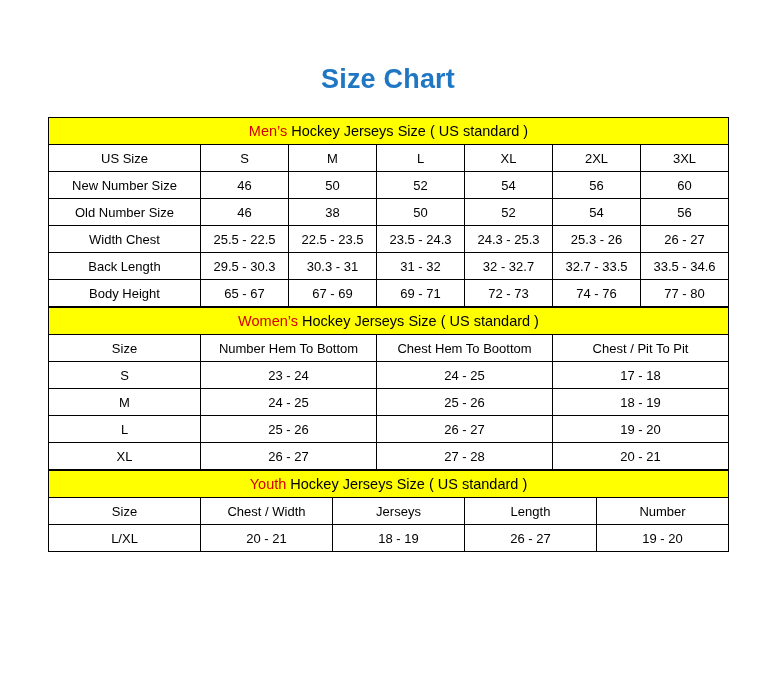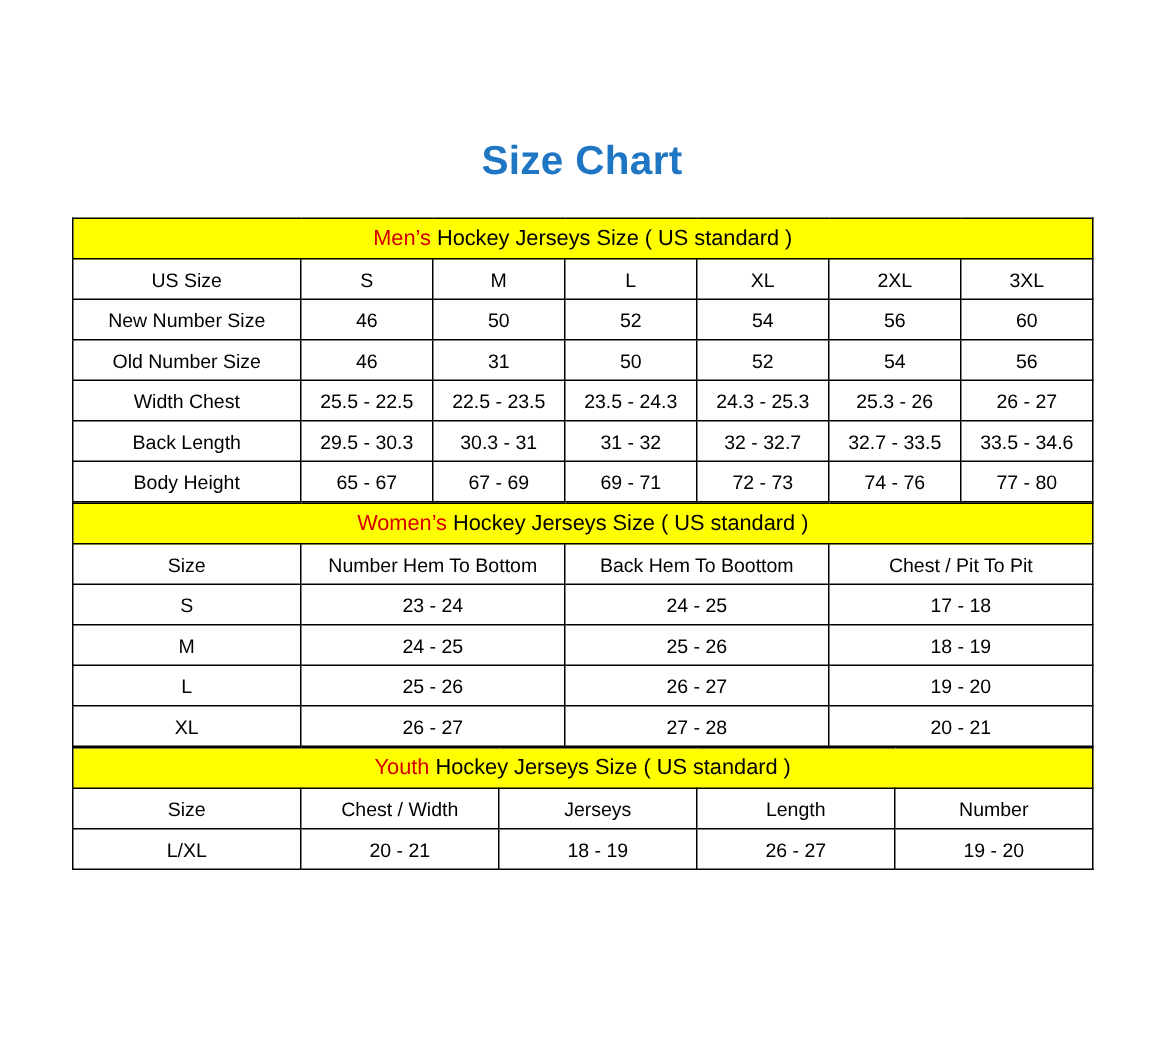--- a/index.html
+++ b/index.html
@@ -20,21 +20,20 @@
     position: relative;
     box-sizing: border-box;
   }
   .title {
     text-align: center;
     color: #1f77c4;
     font-size: 27px;
     font-weight: bold;
     padding-top: 64px;
     letter-spacing: 0.2px;
-    margin-top: 28px;
   }
   .chart-wrap {
     margin: 22px auto 0 auto;
     width: 680px;
   }
   table.size-table {
     width: 680px;
     border-collapse: collapse;
     table-layout: fixed;
     font-size: 13px;
@@ -107,21 +106,21 @@
           <td>46</td>
           <td>50</td>
           <td>52</td>
           <td>54</td>
           <td>56</td>
           <td>60</td>
         </tr>
         <tr>
           <td class="rowlabel">Old Number Size</td>
           <td>46</td>
-          <td>31</td>
+          <td>38</td>
           <td>50</td>
           <td>52</td>
           <td>54</td>
           <td>56</td>
         </tr>
         <tr>
           <td class="rowlabel">Width Chest</td>
           <td>25.5 - 22.5</td>
           <td>22.5 - 23.5</td>
           <td>23.5 - 24.3</td>
@@ -159,21 +158,21 @@
       </colgroup>
       <tbody>
         <tr>
           <td class="banner" colspan="4">
             <span class="accent-women">Women’s</span><span class="rest"> Hockey Jerseys Size ( US standard )</span>
           </td>
         </tr>
         <tr>
           <td class="hdr">Size</td>
           <td class="hdr">Number Hem To Bottom</td>
-          <td class="hdr">Back Hem To Boottom</td>
+          <td class="hdr">Chest Hem To Boottom</td>
           <td class="hdr">Chest / Pit To Pit</td>
         </tr>
         <tr>
           <td class="rowlabel-bold">S</td>
           <td>23 - 24</td>
           <td>24 - 25</td>
           <td>17 - 18</td>
         </tr>
         <tr>
           <td class="rowlabel-bold">M</td>

